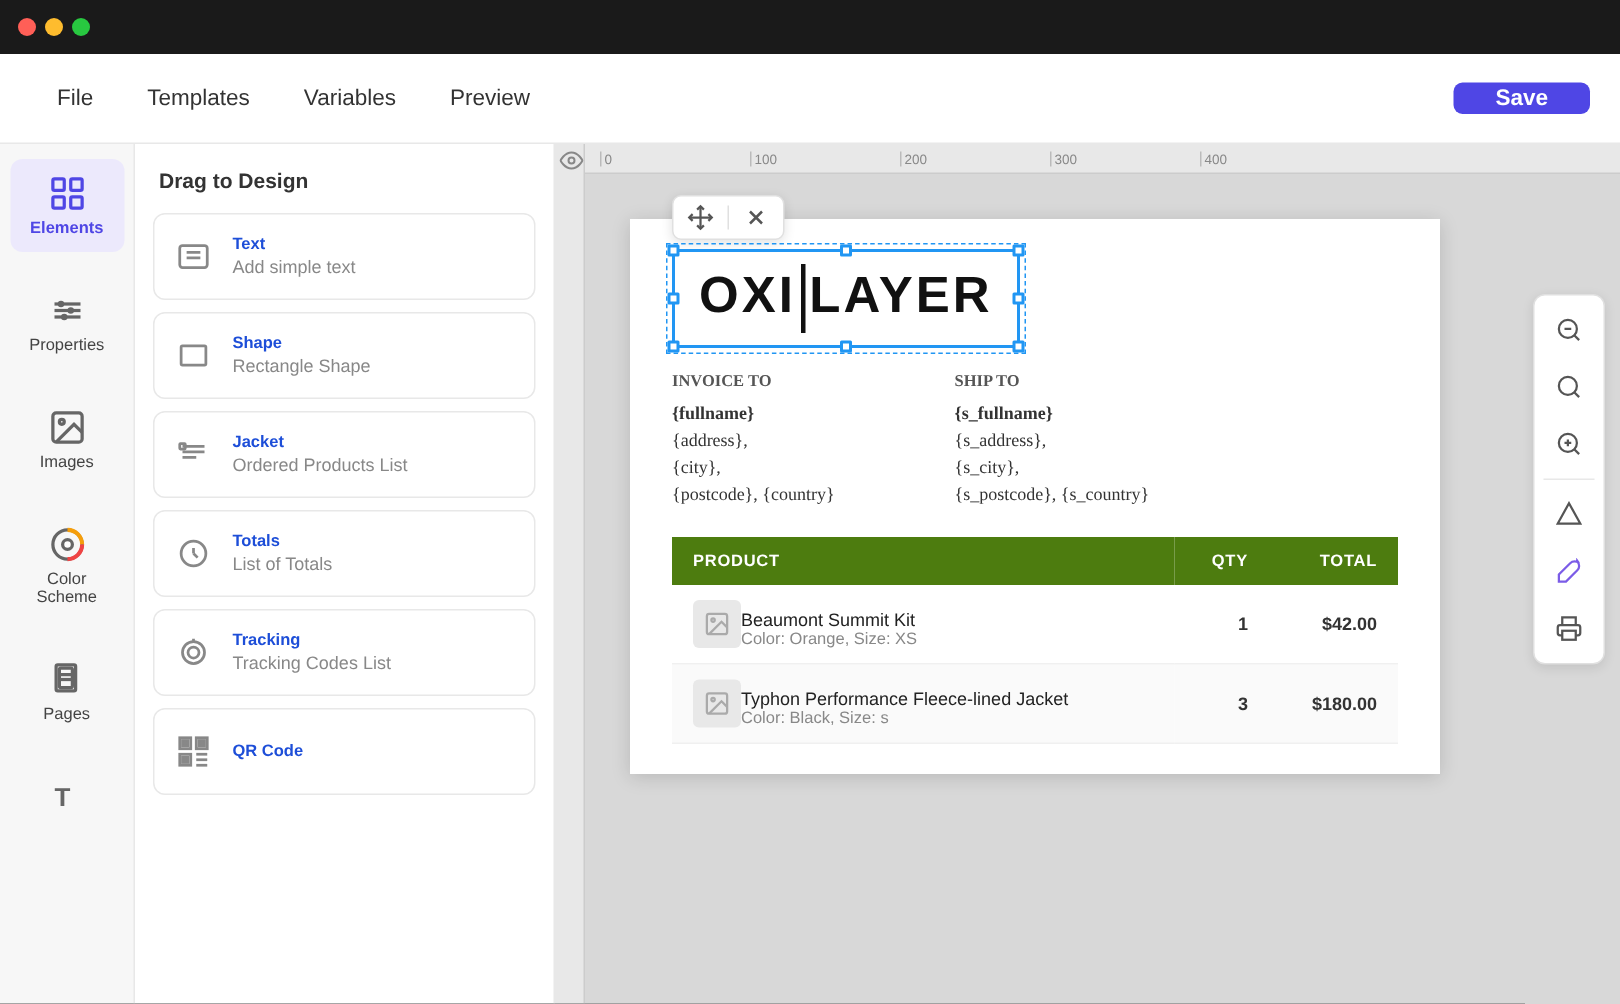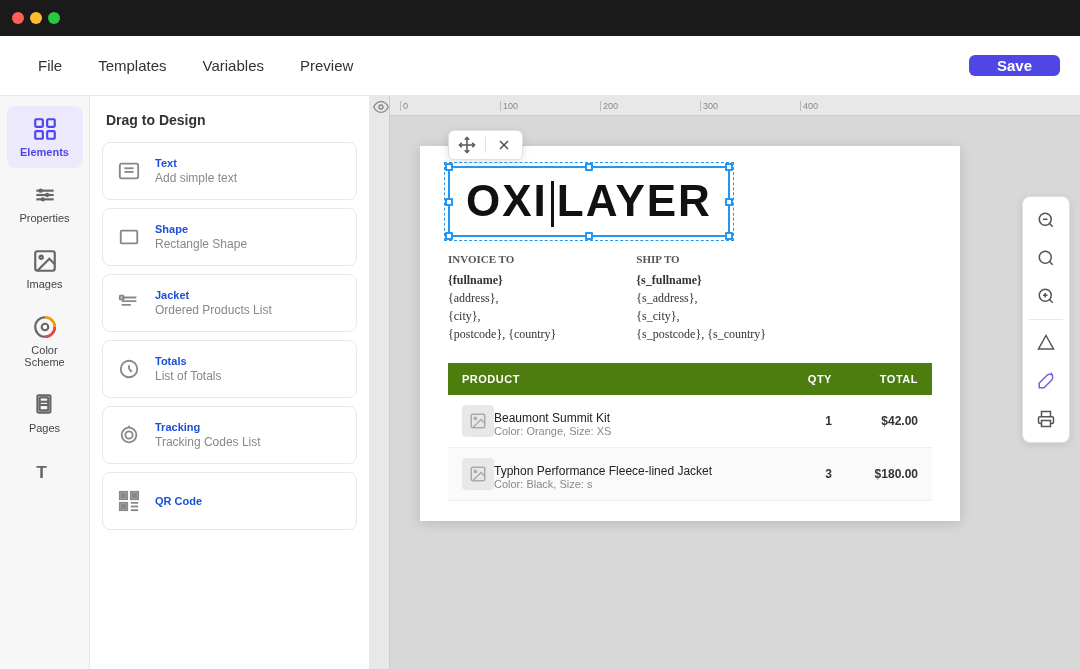--- a/index.html
+++ b/index.html
@@ -68,21 +68,21 @@
 
     
     .icon-sidebar {
       width: 90px;
       background: #f7f7f7;
       display: flex;
       flex-direction: column;
       align-items: center;
       padding-top: 10px;
       border-right: 1px solid #e8e8e8;
-      gap: 4px;
+      gap: 16px;
     }
     .sidebar-icon-item {
       display: flex;
       flex-direction: column;
       align-items: center;
       padding: 10px 8px;
       border-radius: 8px;
       cursor: pointer;
       width: 76px;
       gap: 4px;
@@ -257,21 +257,21 @@
     .handle.tl { top: -5px; left: -5px; }
     .handle.tr { top: -5px; right: -5px; }
     .handle.bl { bottom: -5px; left: -5px; }
     .handle.br { bottom: -5px; right: -5px; }
     .handle.tm { top: -5px; left: 50%; transform: translateX(-50%); }
     .handle.bm { bottom: -5px; left: 50%; transform: translateX(-50%); }
     .handle.ml { top: 50%; left: -5px; transform: translateY(-50%); }
     .handle.mr { top: 50%; right: -5px; transform: translateY(-50%); }
 
     .logo-text {
-      font-size: 44px;
+      font-size: 34px;
       font-weight: 700;
       letter-spacing: 2px;
       color: #111;
       font-family: 'Arial Black', sans-serif;
       white-space: nowrap;
     }
 
     
     .invoice-addresses {
       display: flex;

